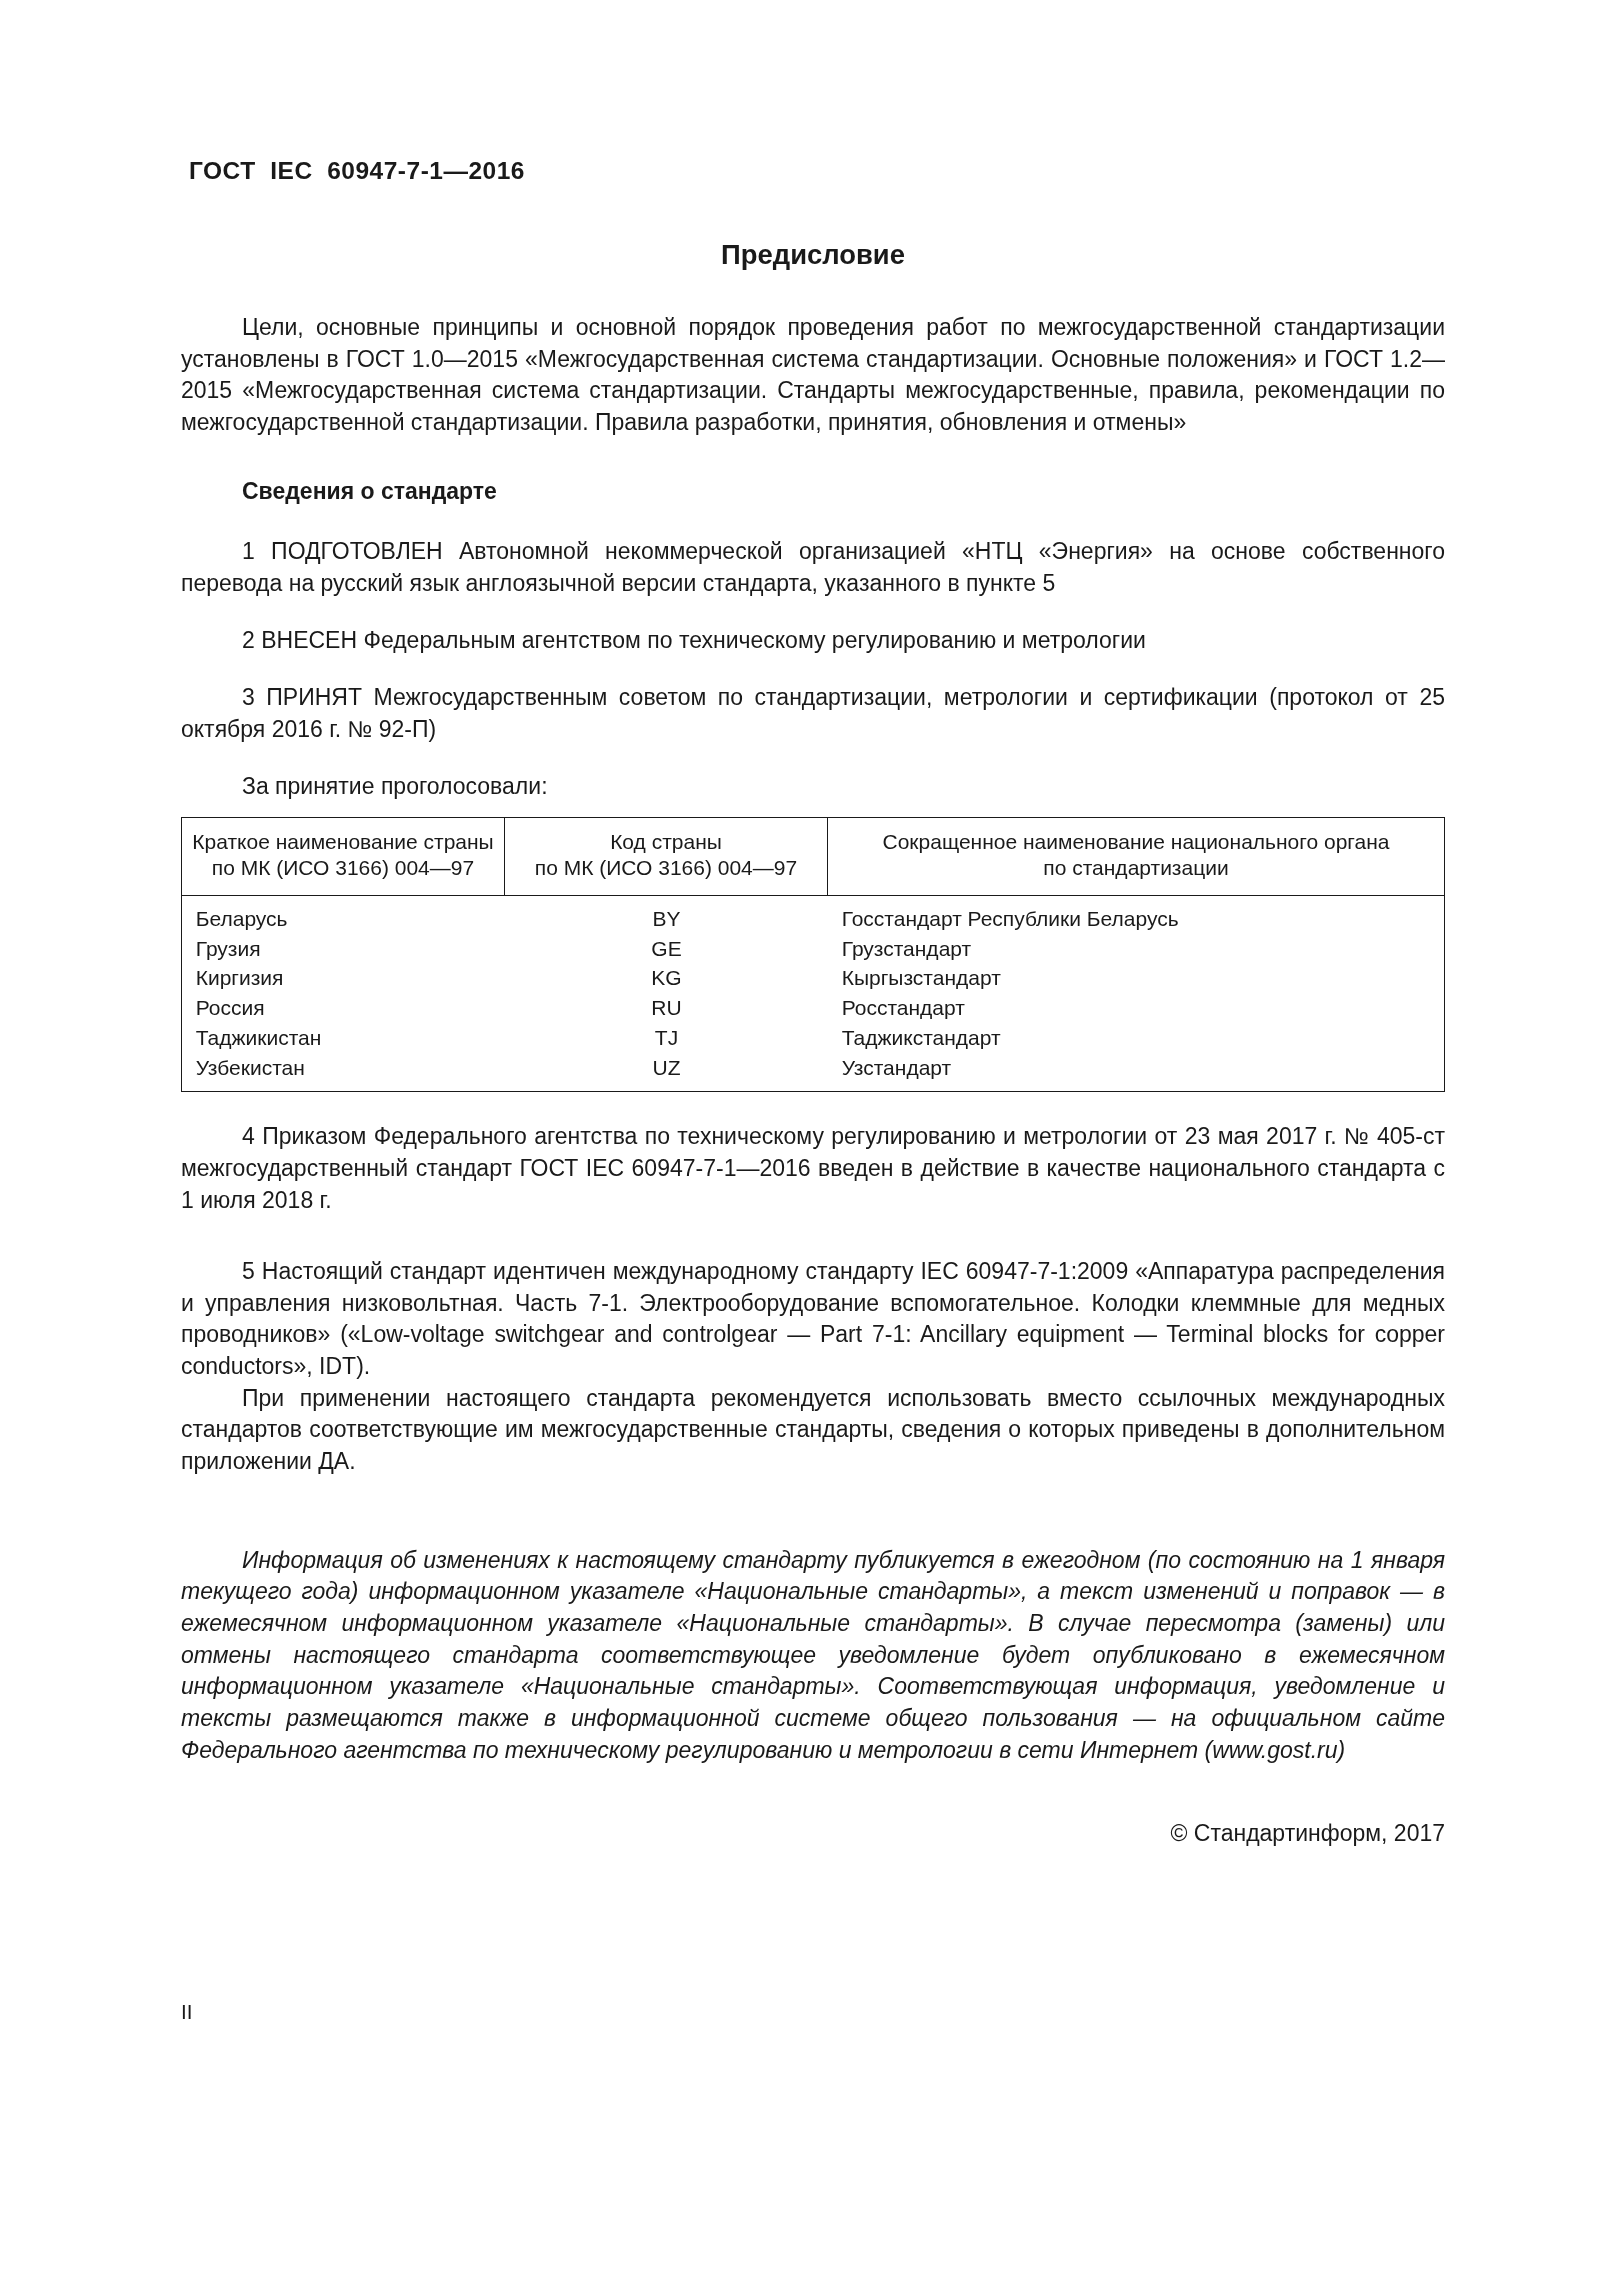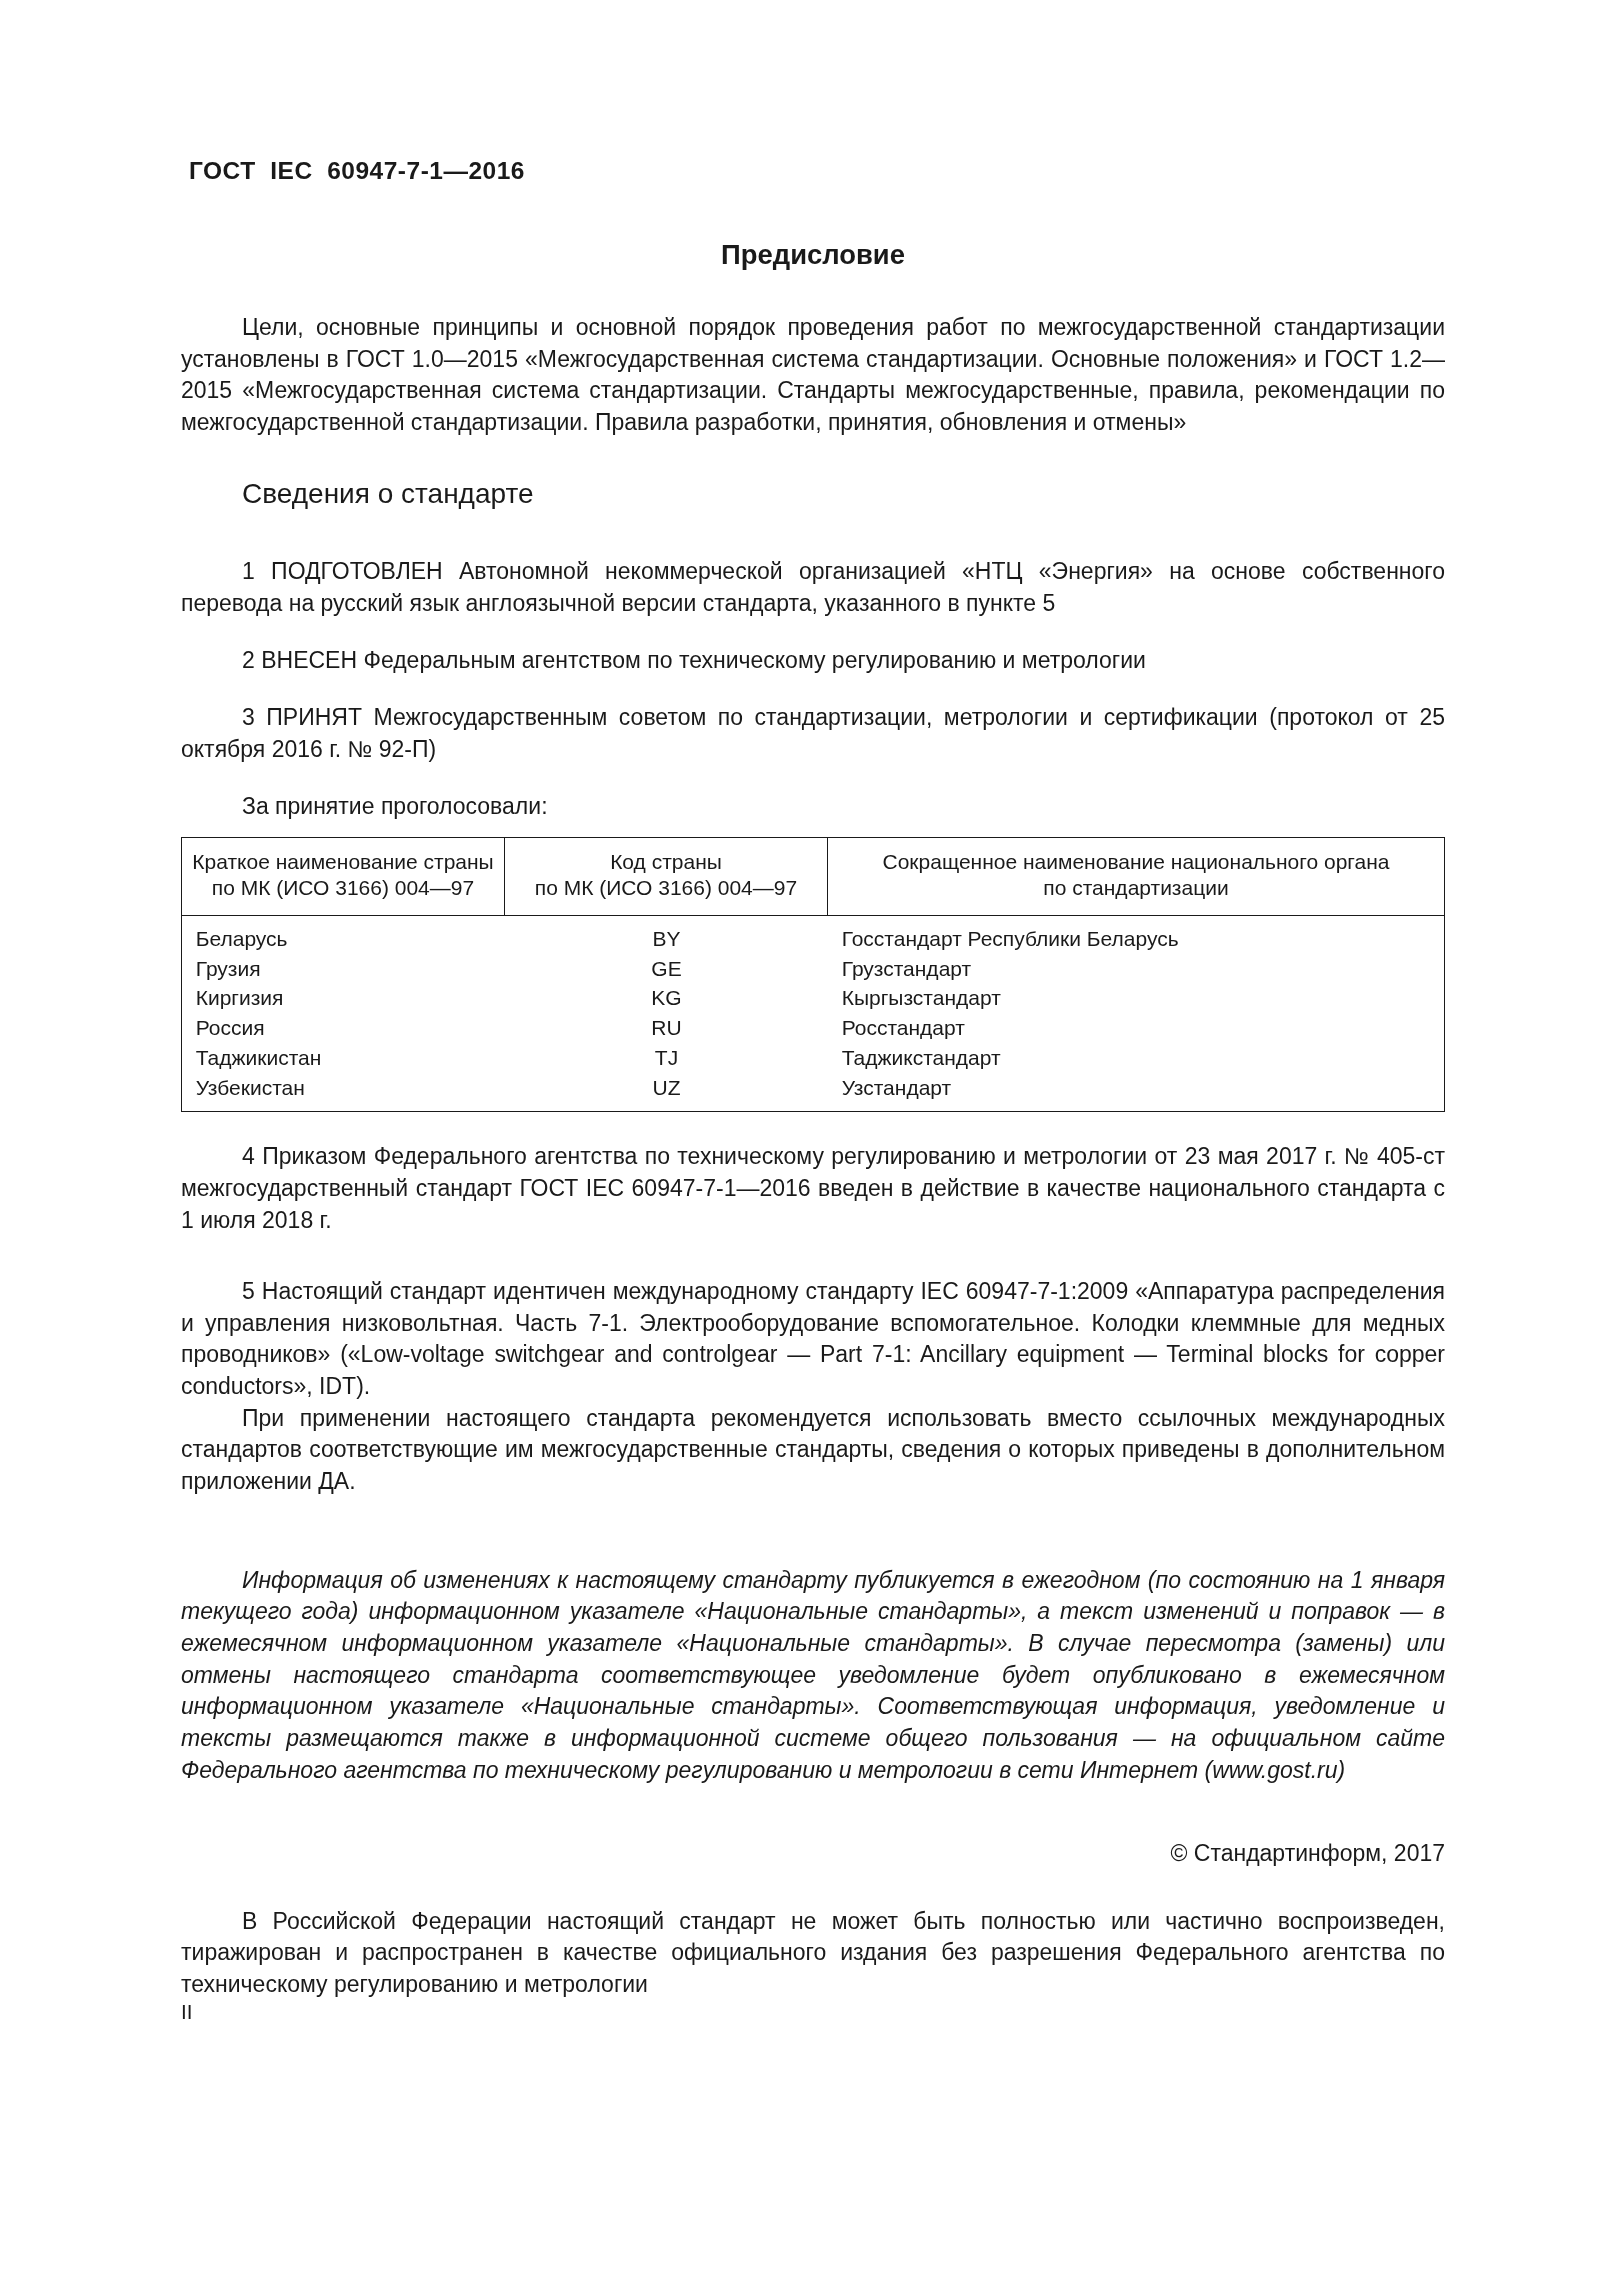--- a/index.html
+++ b/index.html
@@ -45,24 +45,24 @@
   p {
     font-size: 23px;
     line-height: 1.38;
     margin: 0 0 25.5px 0;
     text-align: justify;
     text-justify: inter-word;
   }
   p.indent { text-indent: 61px; }
   p.tight { margin-bottom: 0; }
   .subhead {
-    font-size: 28px;
-    font-weight: normal;
+    font-size: 23px;
+    font-weight: bold;
     text-indent: 61px;
-    margin: 0 0 46px 0;
+    margin: 0 0 31px 0;
   }
   .spacer-sm { height: 13.7px; }
   .spacer-md { height: 27.4px; }
   table.countries {
     border-collapse: collapse;
     width: 100%;
     margin: 13.7px 0 29px 0;
     table-layout: fixed;
   }
   table.countries th,
@@ -217,19 +217,18 @@
     <div class="italic-block">
       <p class="indent">Информация об изменениях к настоящему стандарту публикуется в ежегодном (по состоянию на 1 января текущего года) информационном указателе «Национальные стандарты», а текст изменений и поправок — в ежемесячном информационном указателе «Национальные стандарты». В случае пересмотра (замены) или отмены настоящего стандарта соответствующее уведомление будет опубликовано в ежемесячном информационном указателе «Национальные стандарты». Соответствующая информация, уведомление и тексты размещаются также в информационной системе общего пользования — на официальном сайте Федерального агентства по техническому регулированию и метрологии в сети Интернет (www.gost.ru)</p>
     </div>
 
     <div class="spacer-md"></div>
 
     <div class="copyright">© Стандартинформ, 2017</div>
 
     <div class="spacer-sm"></div>
 
-    <p class="indent">В Российской Федерации настоящий стандарт не может быть полностью или частично воспроизведен, тиражирован и распространен в качестве официального издания без разрешения Федерального агентства по техническому регулированию и метрологии</p>
 
   </div>
 
   <div class="folio">II</div>
 </div>
 
 
 </body></html>

